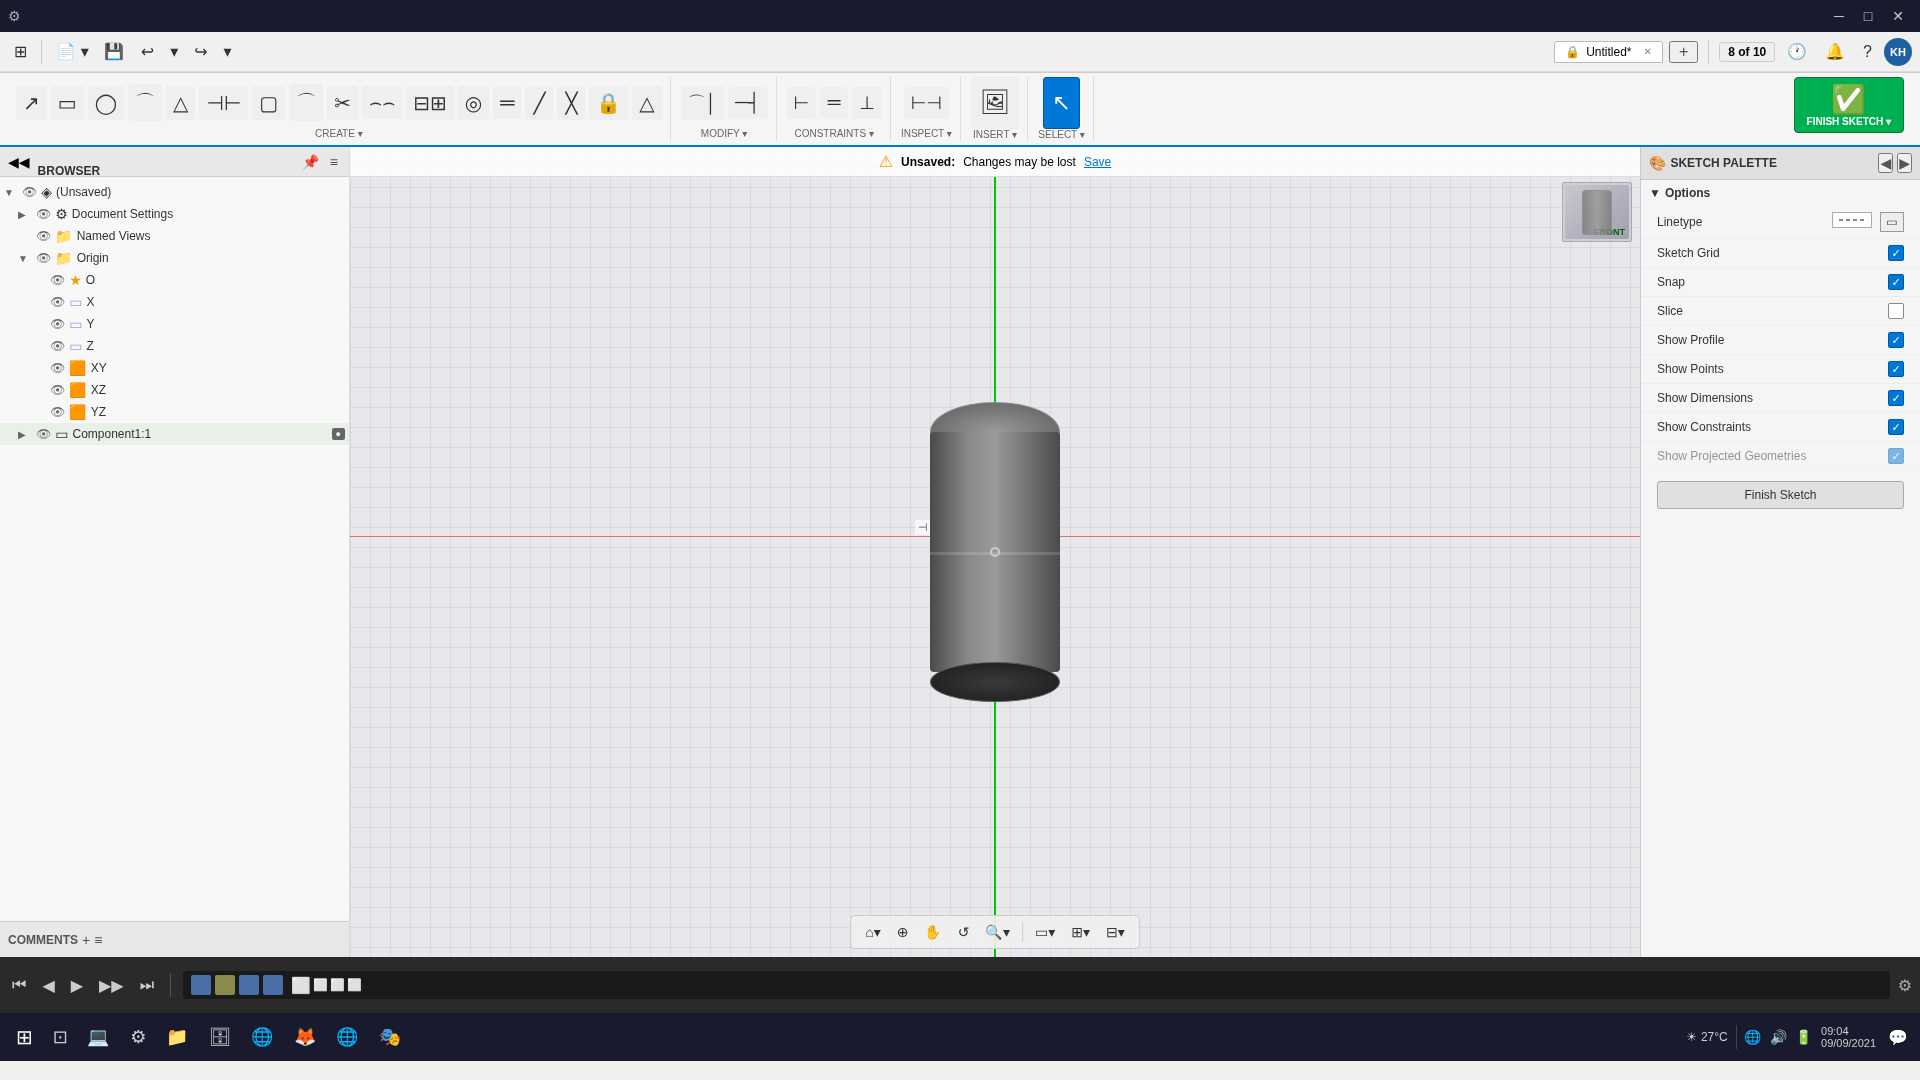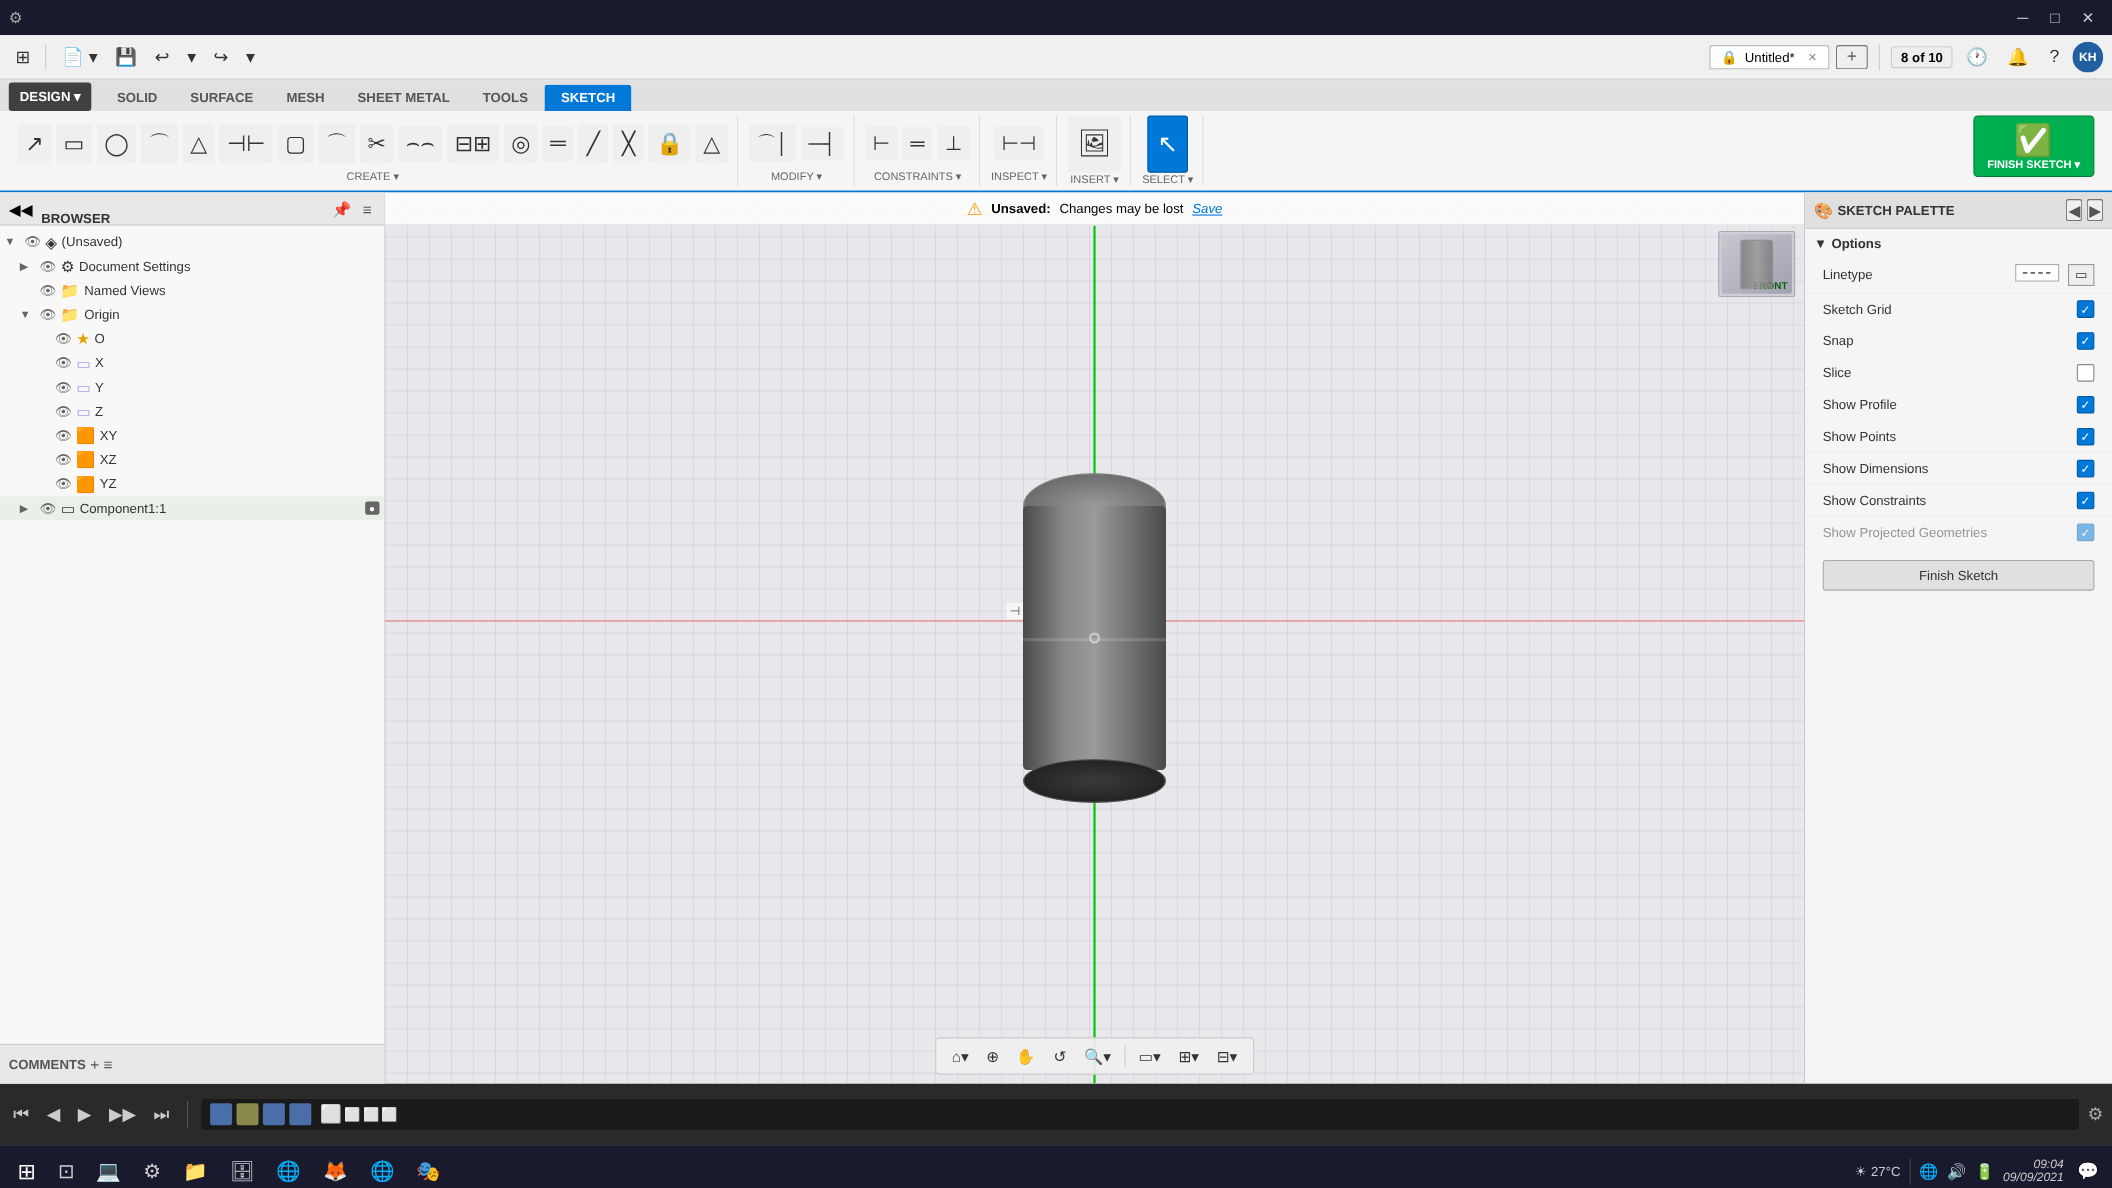--- a/index.html
+++ b/index.html
@@ -285,21 +285,20 @@
       gap: 8px;
       font-size: 12px;
       z-index: 10;
       height: 30px;
     }
     #unsaved-bar .warn-icon { color: #f90; font-size: 16px; }
     #unsaved-bar .save-link {
       color: #0078d7;
       cursor: pointer;
       text-decoration: underline;
-      font-style: italic;
     }
 
     
     #canvas-3d {
       position: absolute;
       top: 50%;
       left: 50%;
       transform: translate(-50%, -50%);
     }
 
@@ -554,22 +553,20 @@
     }
     .taskbar-right {
       margin-left: auto;
       display: flex;
       align-items: center;
       gap: 8px;
     }
     .taskbar-time {
       color: #ccc;
       font-size: 11px;
-      text-align: right;
-      font-style: italic;
     }
     .taskbar-weather {
       display: flex;
       align-items: center;
       gap: 4px;
       color: #ccc;
       font-size: 12px;
     }
     .taskbar-notif-btn {
       background: transparent;
@@ -675,32 +672,20 @@
       <span class="badge-counter">8 of 10</span>
       <button class="tb-icon-btn">🕐</button>
       <button class="tb-icon-btn">🔔</button>
       <button class="tb-icon-btn">?</button>
       <button class="tb-icon-btn" style="background:#2060a0;color:white;border-radius:50%;width:28px;height:28px;display:flex;align-items:center;justify-content:center;font-size:11px;font-weight:bold;">KH</button>
     </div>
   </div>
 </div>
 
 <div id="ribbon">
-  <div id="ribbon-tabs">
-    <button class="design-btn">
-      <span>DESIGN ▾</span>
-    </button>
-    <div style="width:8px;"></div>
-    <div class="ribbon-tab">SOLID</div>
-    <div class="ribbon-tab">SURFACE</div>
-    <div class="ribbon-tab">MESH</div>
-    <div class="ribbon-tab">SHEET METAL</div>
-    <div class="ribbon-tab">TOOLS</div>
-    <div class="ribbon-tab active">SKETCH</div>
-  </div>
 
   <div id="ribbon-content">
 
     <div class="ribbon-group">
       <div class="ribbon-group-icons">
 
         <button class="ribbon-btn" title="Line">
           <span class="icon">↗</span>
         </button>
         <button class="ribbon-btn" title="Rectangle">

